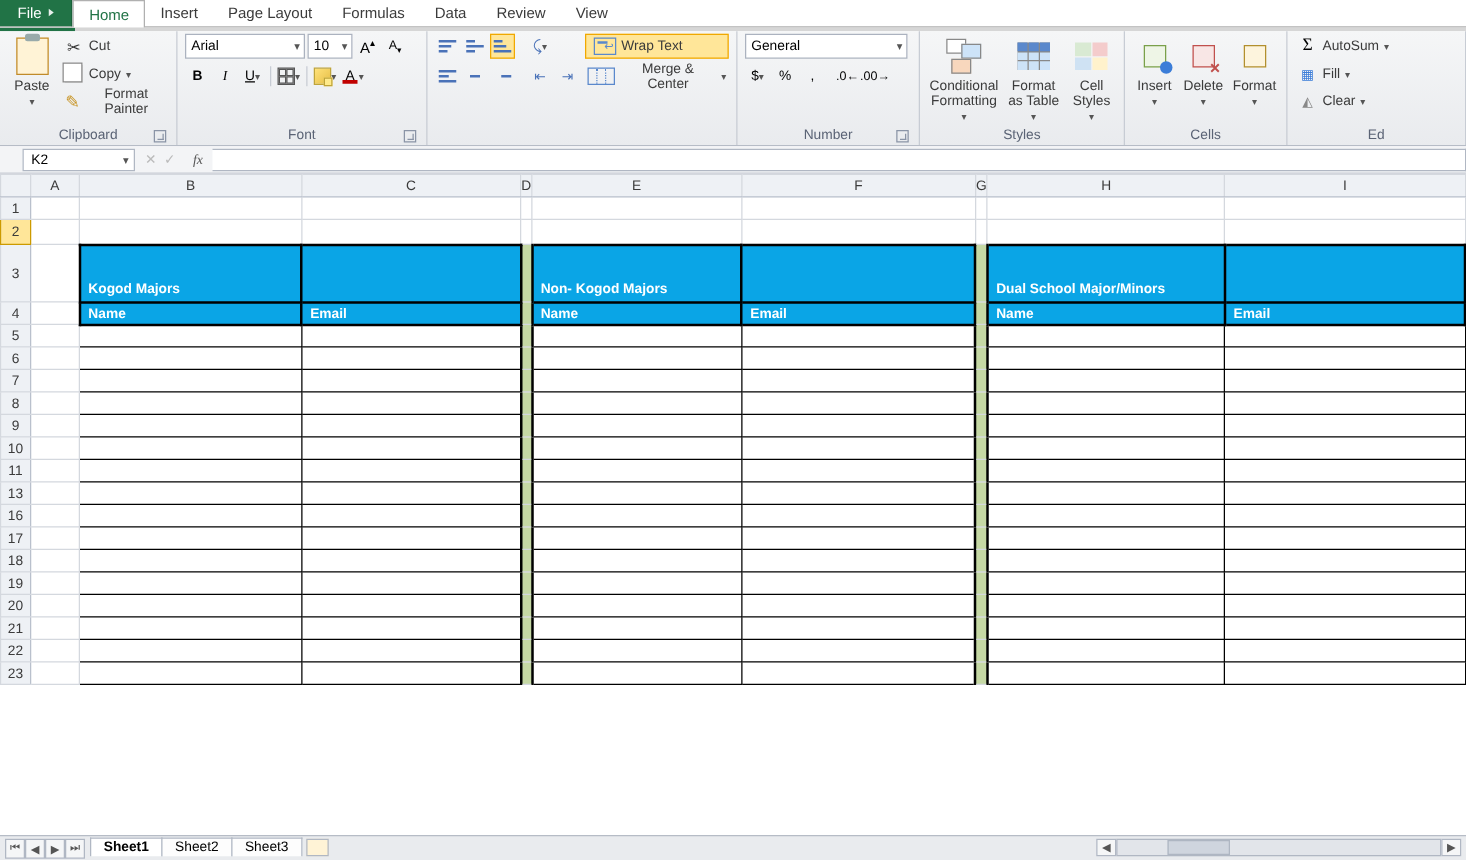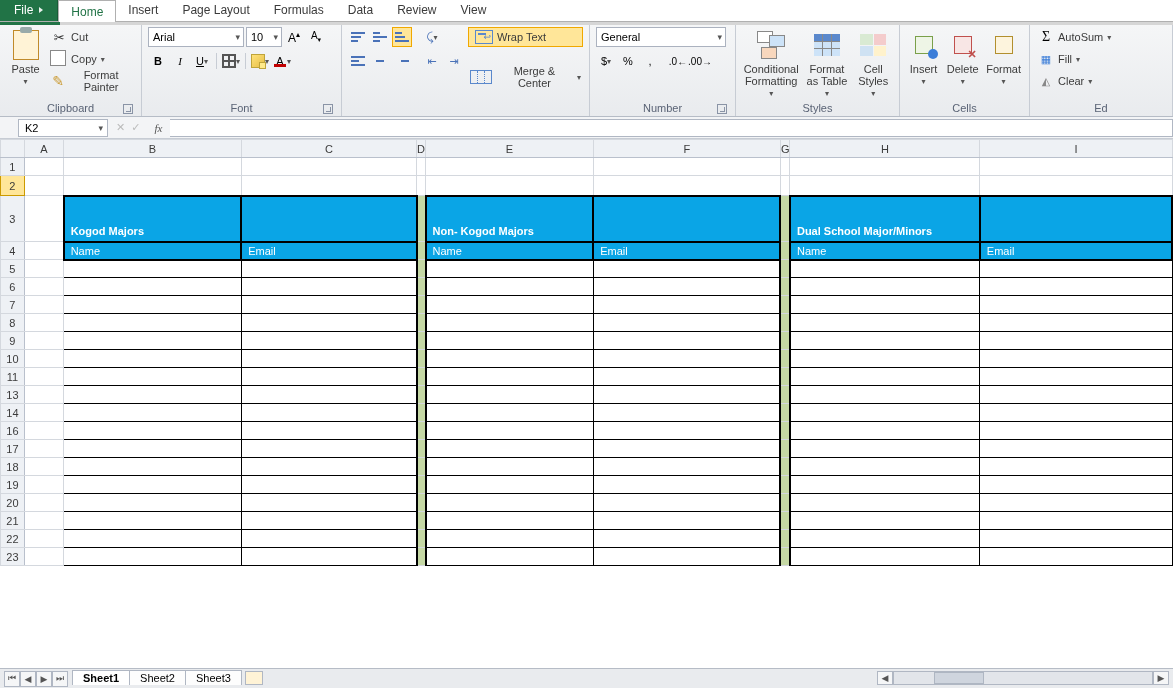--- a/index.html
+++ b/index.html
@@ -87,21 +87,21 @@
 .sheet th, .sheet td { border:1px solid #d4d8de; font-size:11px; }
 .sheet thead th { background:#eef1f5; color:#3b3b3b; font-weight:normal; height:18px; text-align:center; border-bottom:1px solid #b9c0cc;}
 .sheet tbody th { background:#eef1f5; color:#3b3b3b; font-weight:normal; width:24px; text-align:center; border-right:1px solid #b9c0cc;}
 .corner{ background:#eef1f5; width:24px;}
 .sheet td{ height:18px; background:#fff;}
 tr.r2 th, tr.r2 td{ height:20px;}
 .rowh-sel{ background:#ffe699 !important; border:1px solid #cc9a00 !important;}
 
 
 .hdrcell{ background:#0aa5e6 !important; color:#fff; font-weight:bold; font-size:16px; font-family:Arial,sans-serif; padding:4px 6px; border:2px solid #000 !important; vertical-align:bottom;}
-.subhdr{ background:#0aa5e6 !important; color:#fff; font-weight:normal; font-size:13px; font-family:Arial,sans-serif; padding:2px 6px; border:2px solid #000 !important;}
+.subhdr{ background:#0aa5e6 !important; color:#fff; font-weight:bold; font-size:13px; font-family:Arial,sans-serif; padding:2px 6px; border:2px solid #000 !important;}
 .datacell{ border:1px solid #000 !important; background:#fff !important;}
 .sepcol{ background:#c5d8a4 !important; width:6px !important; min-width:6px !important; border-left:2px solid #000 !important; border-right:2px solid #000 !important;}
 
 tr.r3 td, tr.r3 th{ height:46px;}
 
 
 .sheetbar{ height:20px; background:#e9ebee; border-top:1px solid #b6bcc6; display:flex; align-items:center; font-size:11px; position:relative;}
 .navset{ display:flex; gap:0; margin:0 4px;}
 .navbtn{ width:16px;height:16px; border:1px solid #b0b7c3; background:#f5f6f7; display:flex;align-items:center;justify-content:center; font-size:9px; color:#555;}
 .stab{ padding:1px 10px; border:1px solid #b0b7c3; background:#fdfdfd; border-bottom:none; margin-right:-1px; position:relative; top:-1px;}
@@ -261,21 +261,21 @@
             </div>
           <div style="width:6px"></div>
           <div class="sq">
               <span style="color:#4a72b8">⇤</span>
             </div>
           <div class="sq">
               <span style="color:#4a72b8">⇥</span>
             </div>
         </div>
       </div>
-      <div class="col" style="gap:20px">
+      <div class="col" style="gap:4px">
         <div class="smallbtn thinborder active-btn" style="padding:0 6px">
             <span class="i-wrap"></span>
             <span class="lbl">Wrap Text</span>
           </div>
         <div class="smallbtn" style="padding:0 2px">
             <span class="i-merge">
               <span></span>
               <span></span>
               <span></span>
             </span>
@@ -573,32 +573,20 @@
           <td class="" style="width:40px"></td>
           <td class="datacell" style="width:180px"></td>
           <td class="datacell" style="width:178px"></td>
           <td class="sepcol" style="width:6px"></td>
           <td class="datacell" style="width:170px"></td>
           <td class="datacell" style="width:190px"></td>
           <td class="sepcol" style="width:6px"></td>
           <td class="datacell" style="width:192px"></td>
           <td class="datacell" style="width:195px"></td>
         </tr>
-        <tr class="r14">
-          <th>14</th>
-          <td class="" style="width:40px"></td>
-          <td class="datacell" style="width:180px"></td>
-          <td class="datacell" style="width:178px"></td>
-          <td class="sepcol" style="width:6px"></td>
-          <td class="datacell" style="width:170px"></td>
-          <td class="datacell" style="width:190px"></td>
-          <td class="sepcol" style="width:6px"></td>
-          <td class="datacell" style="width:192px"></td>
-          <td class="datacell" style="width:195px"></td>
-        </tr>
         <tr class="r16">
           <th>16</th>
           <td class="" style="width:40px"></td>
           <td class="datacell" style="width:180px"></td>
           <td class="datacell" style="width:178px"></td>
           <td class="sepcol" style="width:6px"></td>
           <td class="datacell" style="width:170px"></td>
           <td class="datacell" style="width:190px"></td>
           <td class="sepcol" style="width:6px"></td>
           <td class="datacell" style="width:192px"></td>

